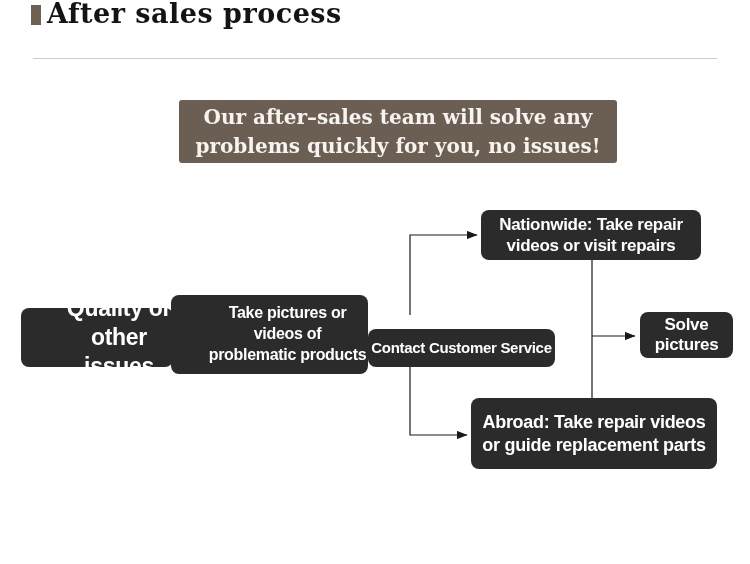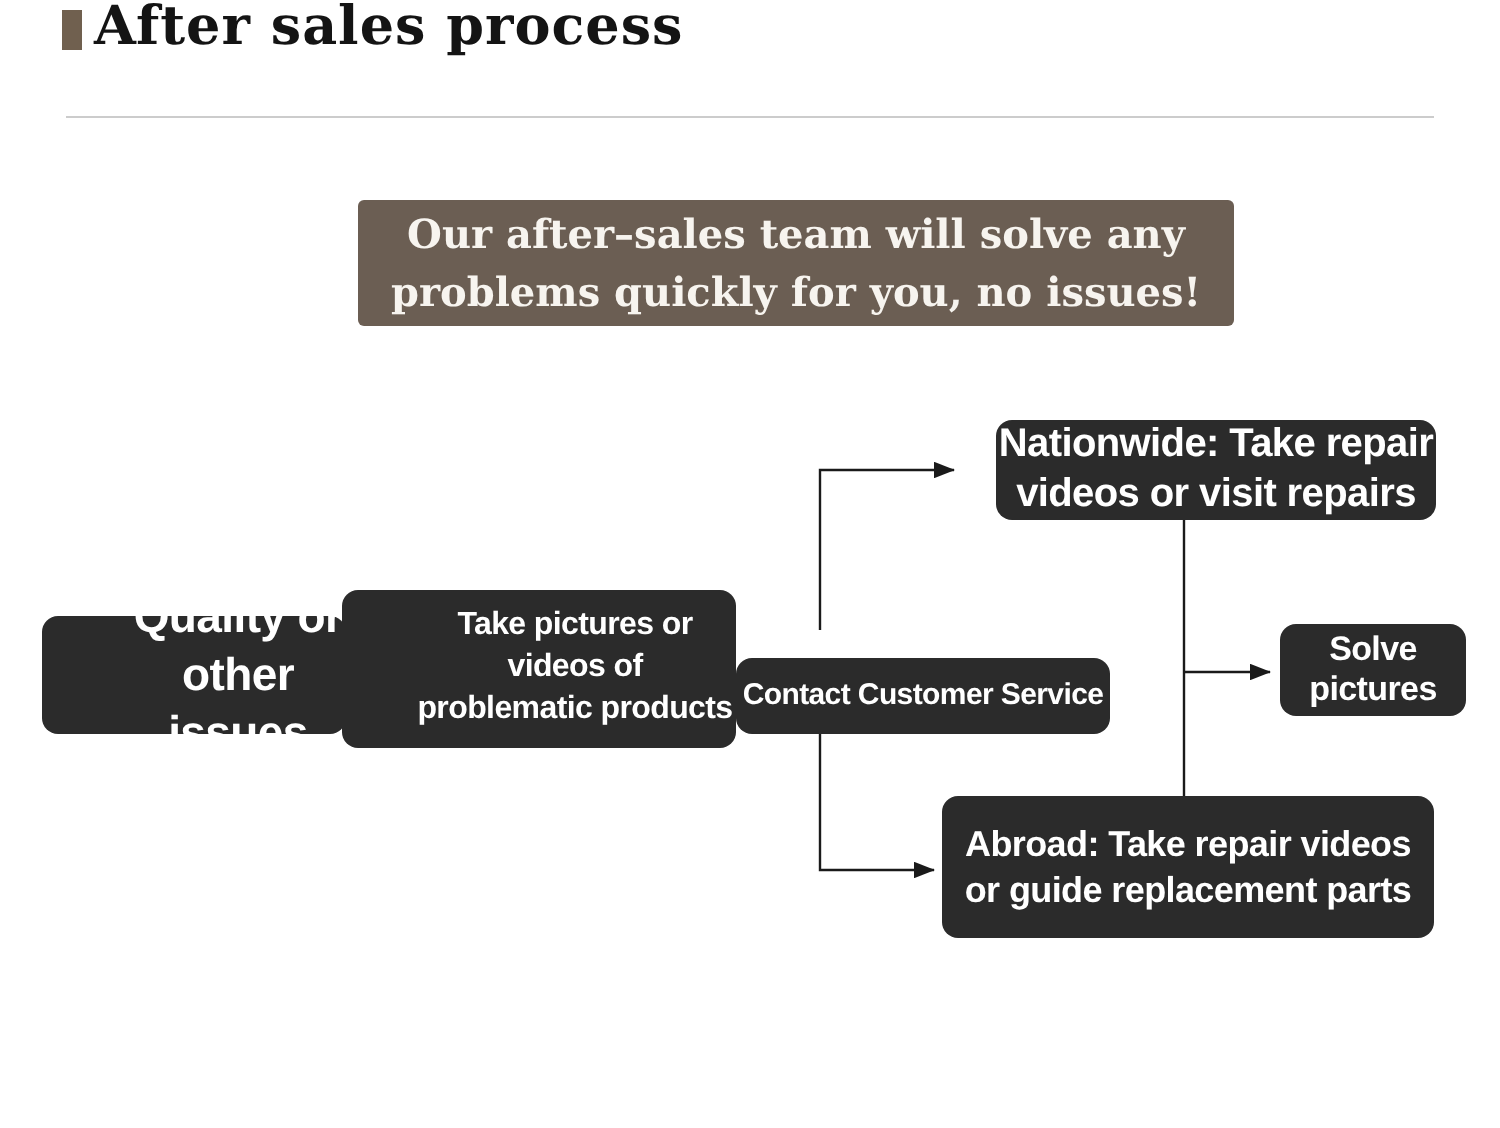--- a/index.html
+++ b/index.html
@@ -47,21 +47,21 @@
     position:absolute;
     background:#2b2b2b;color:#ffffff;
     border-radius:8px;
     display:flex;align-items:center;justify-content:center;
     text-align:center;white-space:pre-line;
     font-weight:bold;letter-spacing:-0.3px;
   }
   #node-quality   {left:21px; top:308px;width:108px;height:59px;font-size:23px;line-height:1.25;padding-left:44px;}
   #node-pictures  {left:171px;top:295px;width:161px;height:79px;font-size:16px;line-height:1.3;padding-left:36px;}
   #node-contact   {left:368px;top:329px;width:187px;height:38px;font-size:15px;line-height:1.2;}
-  #node-nationwide{left:481px;top:210px;width:220px;height:50px;font-size:20px;line-height:1.25;margin-left:17px;}
+  #node-nationwide{left:481px;top:210px;width:220px;height:50px;font-size:17px;line-height:1.25;}
   #node-abroad    {left:471px;top:398px;width:246px;height:71px;font-size:18px;line-height:1.25;}
   #node-solve     {left:640px;top:312px;width:93px; height:46px;font-size:17px;line-height:1.2;}
 </style>
 </head>
 <body>
 
 <div class="page">
 
   <span class="title-bullet"></span>
   <h1 class="page-title">After sales process</h1>

